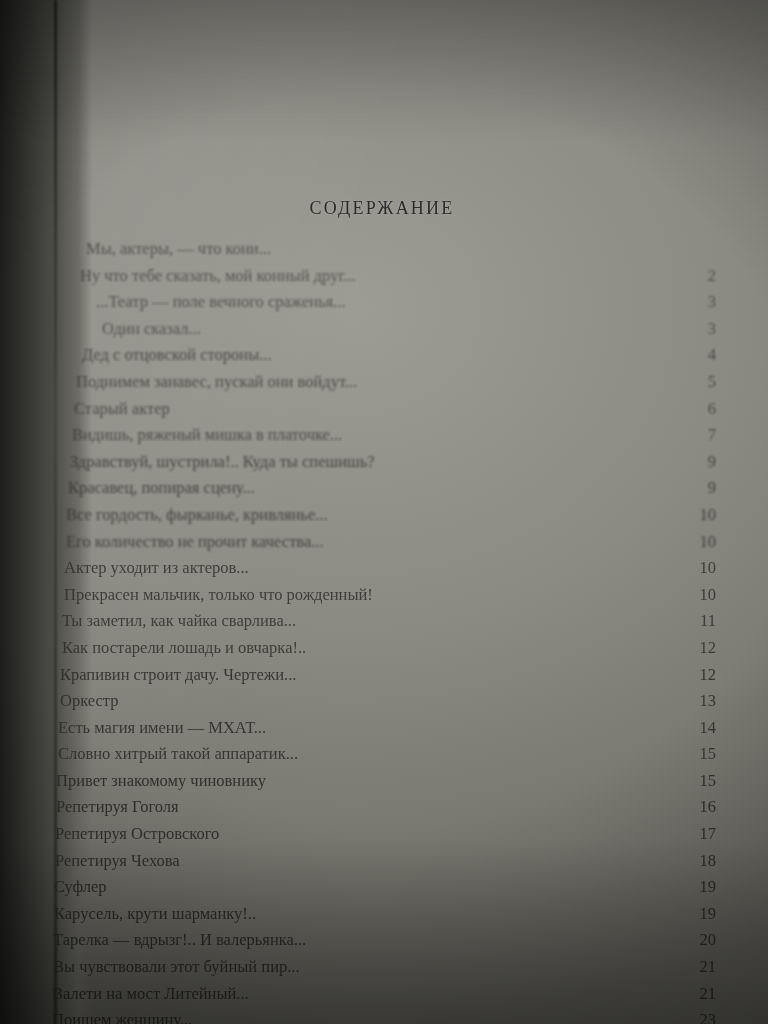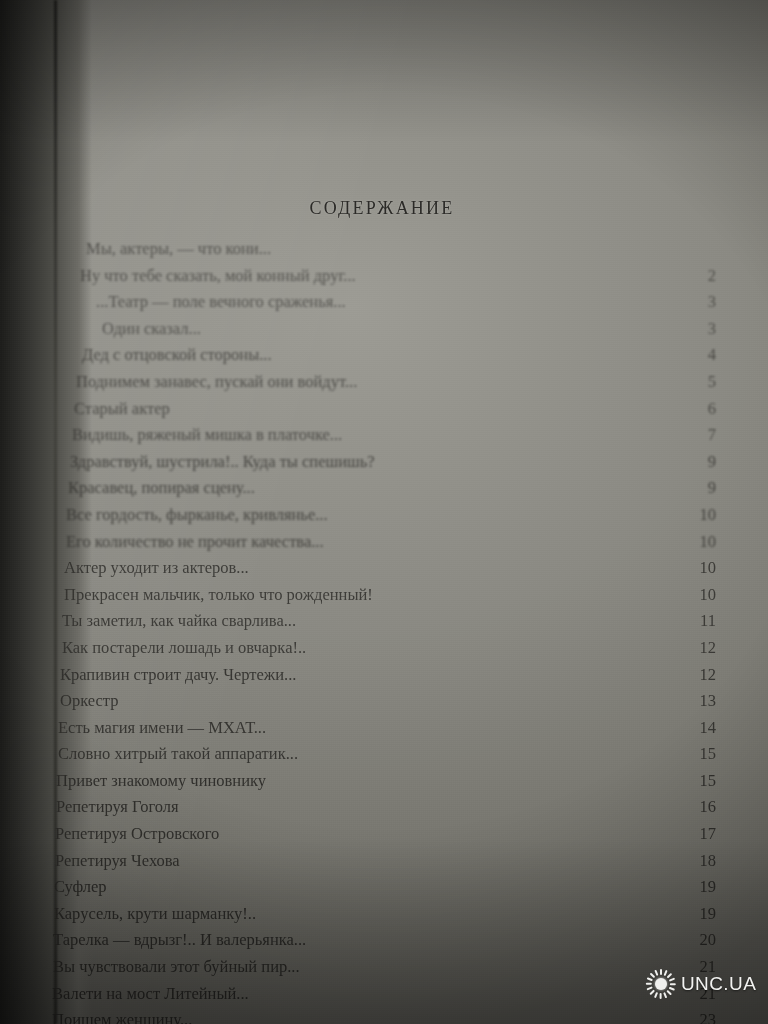--- a/index.html
+++ b/index.html
@@ -308,36 +308,14 @@
           <span class="toc-text" style="left: 0px;">Поищем женщину...</span>
           <span class="toc-page">23</span>
         </li>
       </ul>
   </div>
 
   <div class="grain"></div>
   <div class="vignette"></div>
   <div class="softfocus"></div>
 
-  <div class="watermark">
-    <span class="wm-sun">
-      <span class="core"></span>
-      <i style="transform:rotate(0deg)"></i>
-        <i style="transform:rotate(22.5deg)"></i>
-      <i style="transform:rotate(45deg)"></i>
-        <i style="transform:rotate(67.5deg)"></i>
-      <i style="transform:rotate(90deg)"></i>
-        <i style="transform:rotate(112.5deg)"></i>
-      <i style="transform:rotate(135deg)"></i>
-        <i style="transform:rotate(157.5deg)"></i>
-      <i style="transform:rotate(180deg)"></i>
-        <i style="transform:rotate(202.5deg)"></i>
-      <i style="transform:rotate(225deg)"></i>
-        <i style="transform:rotate(247.5deg)"></i>
-      <i style="transform:rotate(270deg)"></i>
-        <i style="transform:rotate(292.5deg)"></i>
-      <i style="transform:rotate(315deg)"></i>
-        <i style="transform:rotate(337.5deg)"></i>
-    </span>
-    <span class="wm-text">UNC.UA</span>
-  </div>
 
 </div>
 
 </body></html>

